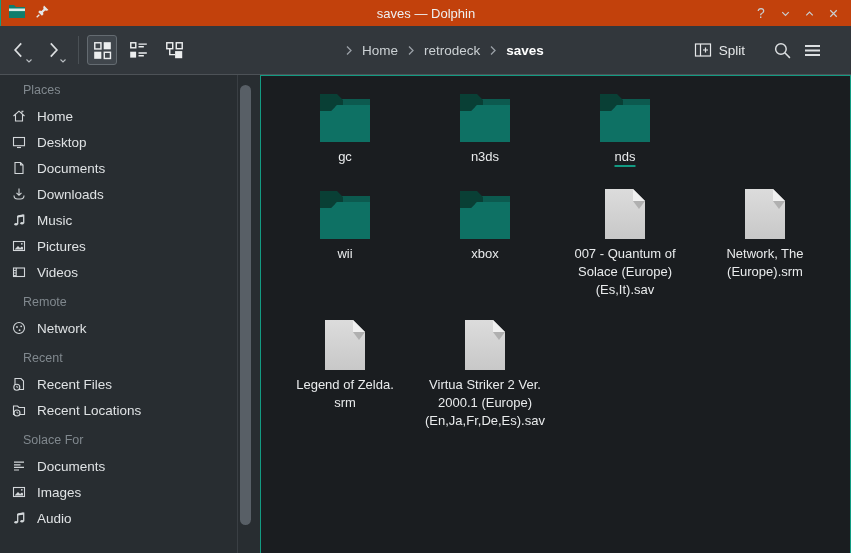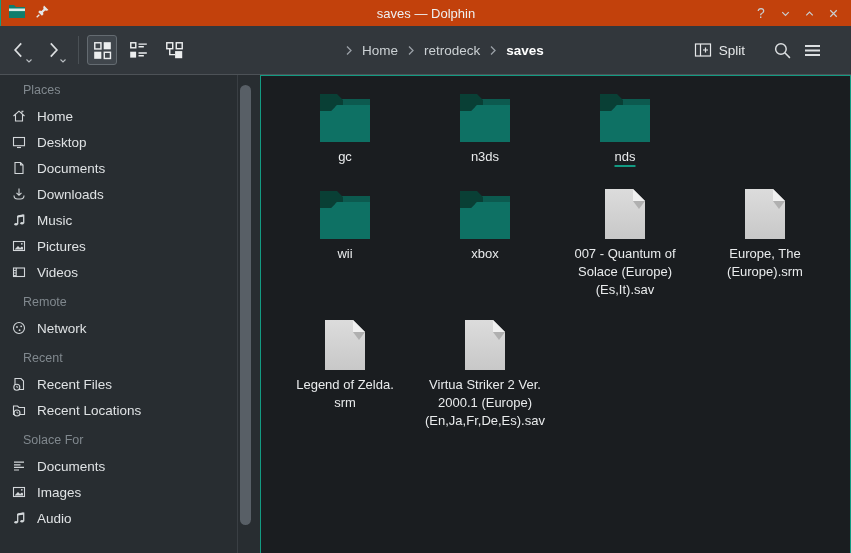--- a/index.html
+++ b/index.html
@@ -402,21 +402,21 @@
         <div class="line">(Es,It).sav</div>
       </div>
     </div>
     <div class="cell">
       <div class="icon-box">
           <svg width="44" height="52" viewBox="0 0 44 52">
             <use href="#fileIcon"></use>
           </svg>
         </div>
       <div class="label">
-        <div class="line">Europe, The</div>
+        <div class="line">Network, The</div>
         <div class="line">(Europe).srm</div>
       </div>
     </div>
   </div>
 
   <div class="grid-row r3">
     <div class="cell">
       <div class="icon-box">
           <svg width="44" height="52" viewBox="0 0 44 52">
             <use href="#fileIcon"></use>

